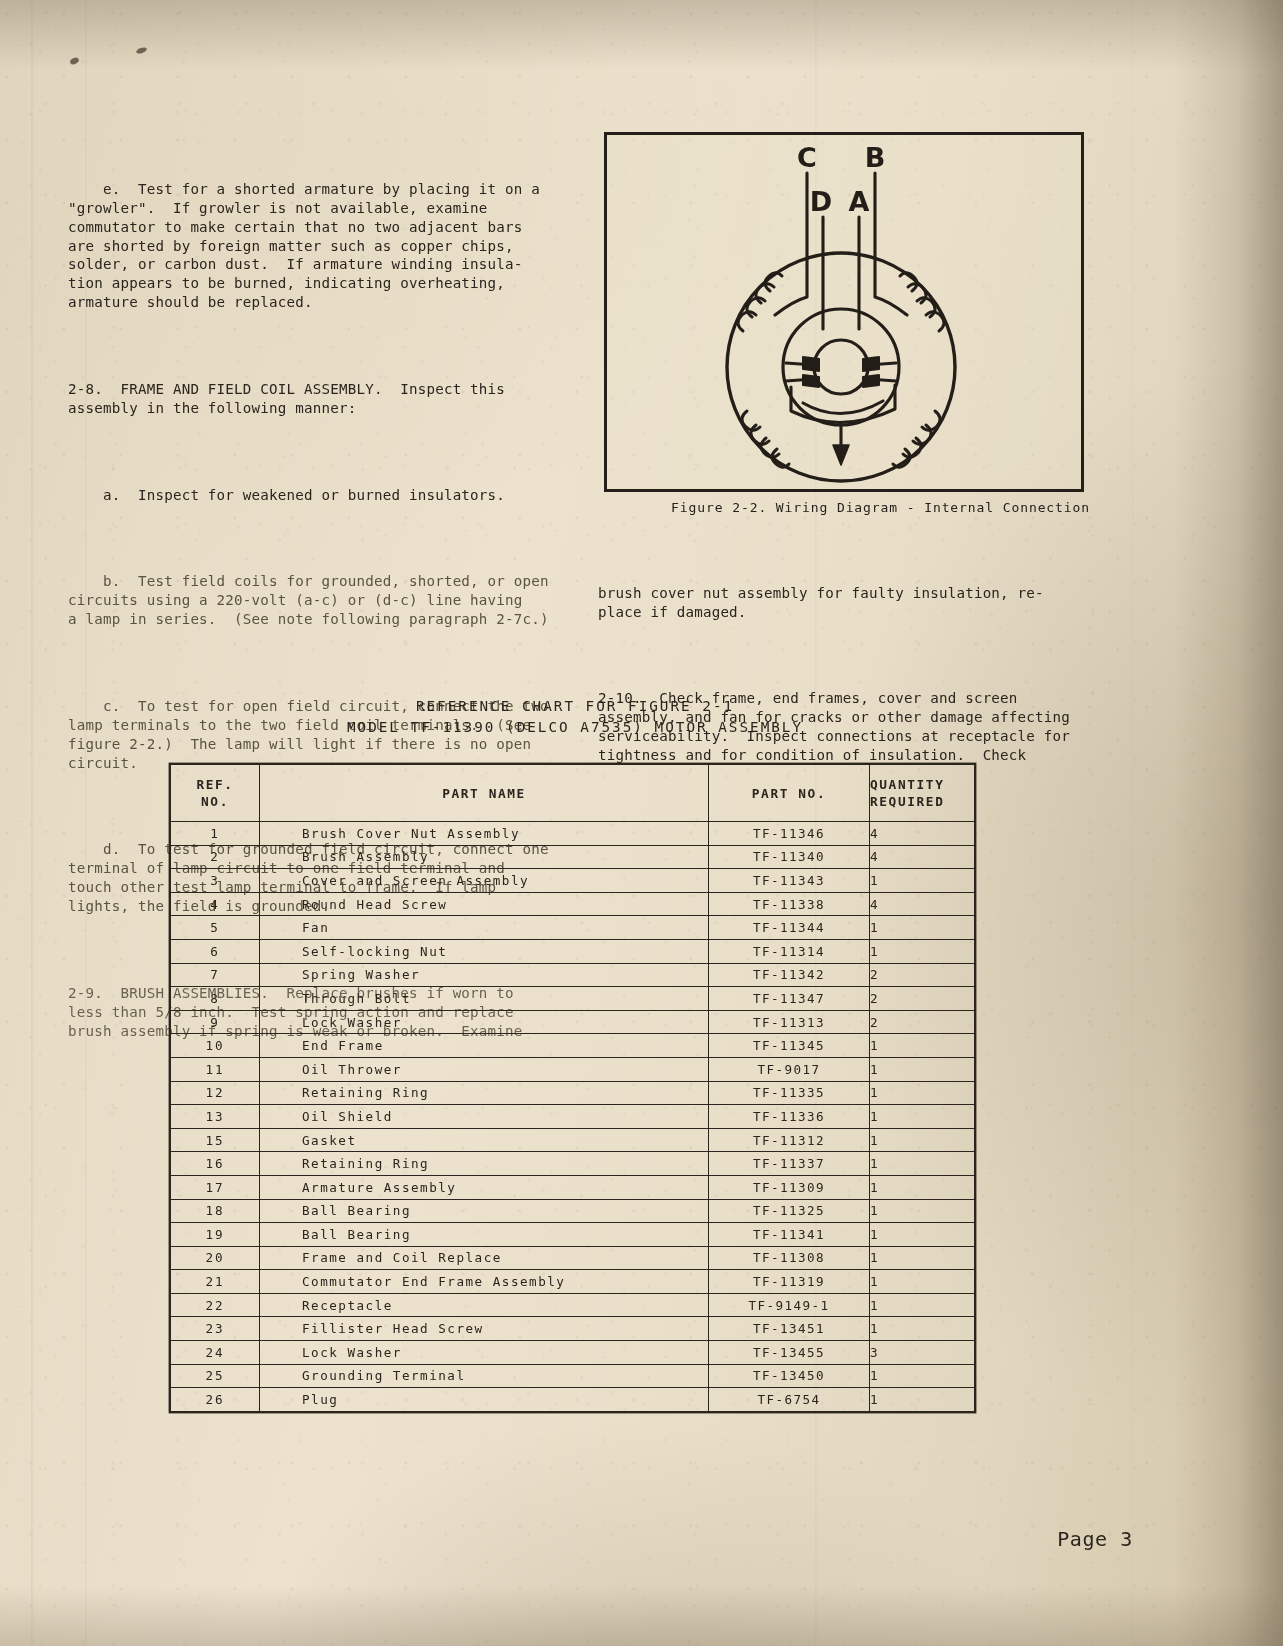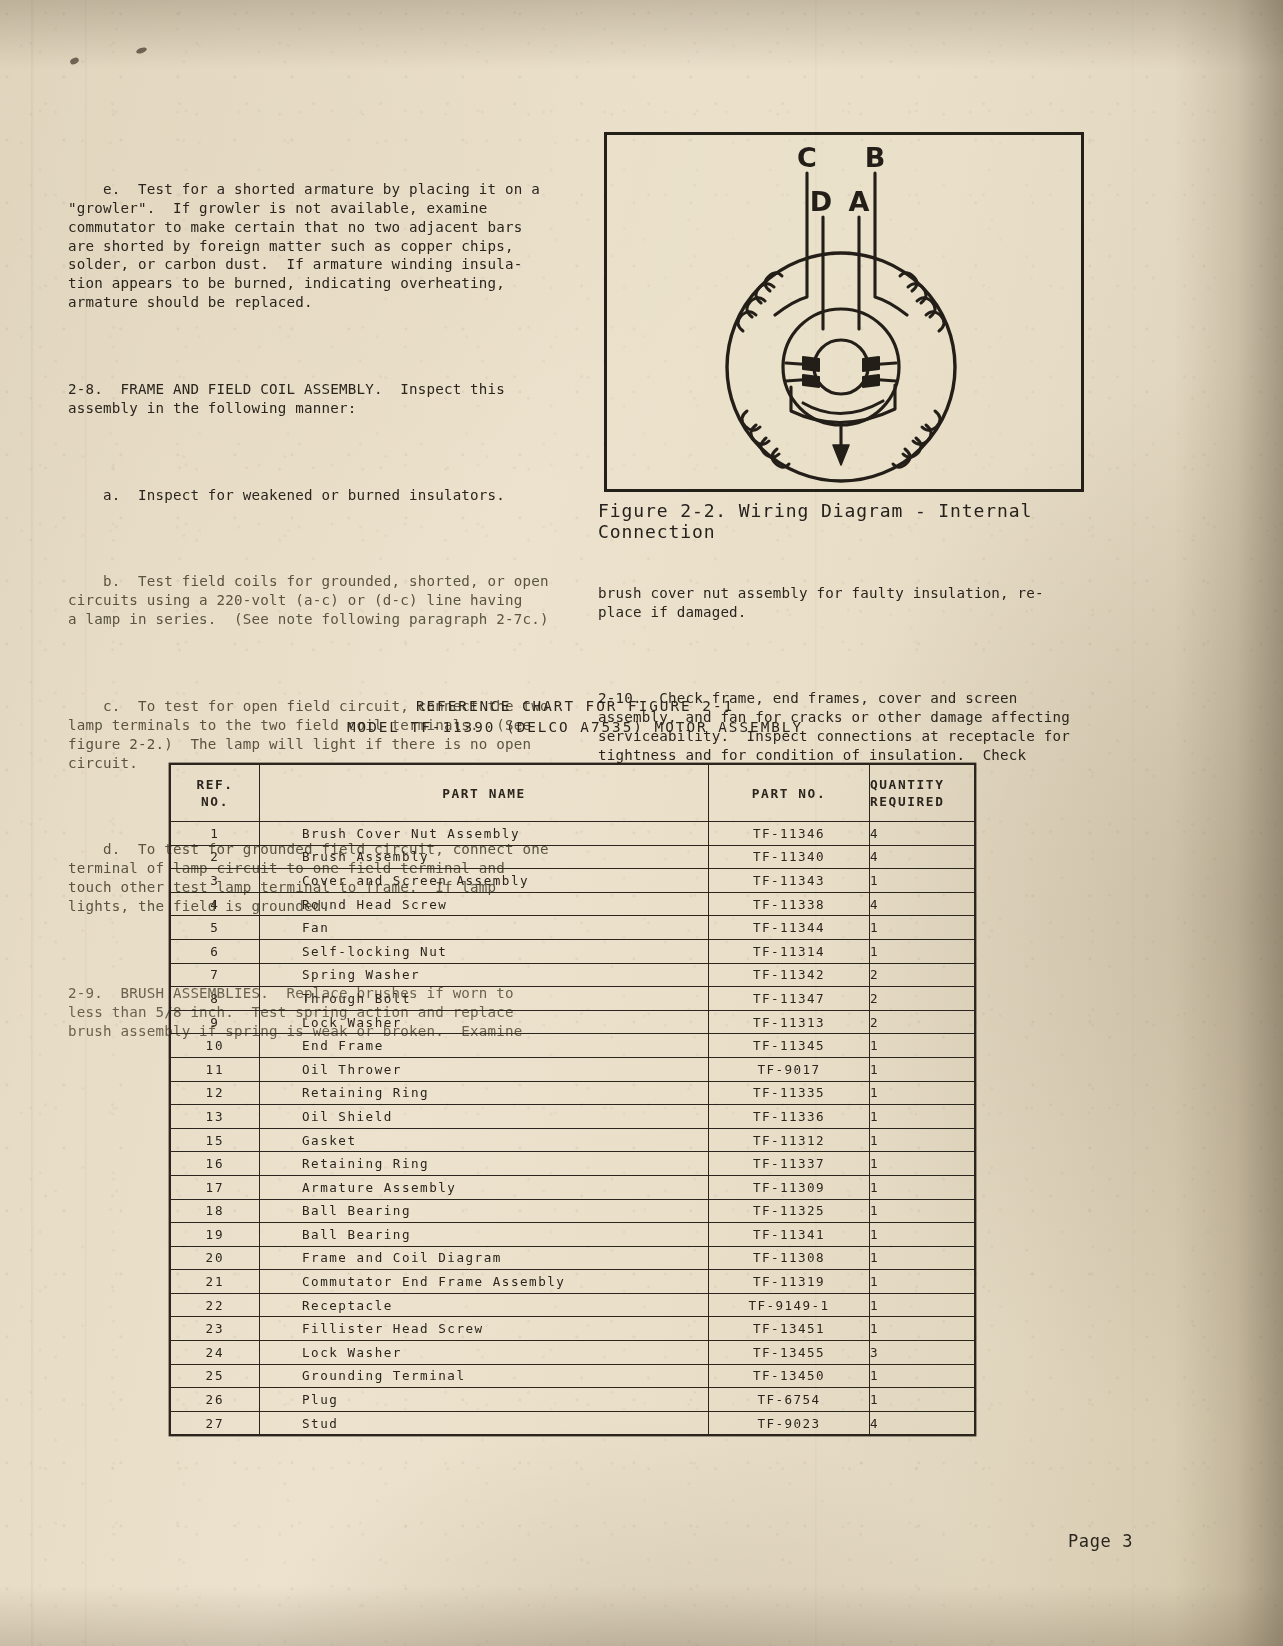--- a/index.html
+++ b/index.html
@@ -91,22 +91,22 @@
   .figure-box {
     position: absolute;
     left: 604px; top: 132px;
     width: 474px; height: 354px;
     border: 3px solid #241f19;
     background: rgba(236,226,206,0.22);
   }
   .figure-caption {
     position: absolute;
     left: 598px; top: 500px; width: 492px;
-    text-align: left;
-    font-size: 18px;
+    text-align: right;
+    font-size: 13px;
     letter-spacing: .9px;
     color: #26211c;
   }
 
   
   .chart-title {
     position: absolute;
     left: 170px; top: 696px; width: 810px;
     text-align: center;
     font-size: 14.3px;
@@ -147,21 +147,21 @@
   .ref-table td.c-ref { letter-spacing: 1.8px; }
   .ref-table td.c-name { letter-spacing: 1.5px; }
   .ref-table td.c-no { letter-spacing: 1.4px; }
 
   
   .ref-table { box-shadow: 0 0 0 1.4px #2b251e; }
 
   .page-footer {
     position: absolute;
     right: 150px; bottom: 95px;
-    font-size: 17px;
+    font-size: 20px;
     letter-spacing: .6px;
     color: #2b251e;
     text-align: center;
   }
 
   svg { display: block; }
 </style>
 </head>
 <body>
 
@@ -403,21 +403,21 @@
           <td class="c-qty">1</td>
         </tr>
         <tr>
           <td class="c-ref">19</td>
           <td class="c-name">Ball Bearing</td>
           <td class="c-no">TF-11341</td>
           <td class="c-qty">1</td>
         </tr>
         <tr>
           <td class="c-ref">20</td>
-          <td class="c-name">Frame and Coil Diagram</td>
+          <td class="c-name">Frame and Coil Replace</td>
           <td class="c-no">TF-11308</td>
           <td class="c-qty">1</td>
         </tr>
         <tr>
           <td class="c-ref">21</td>
           <td class="c-name">Commutator End Frame Assembly</td>
           <td class="c-no">TF-11319</td>
           <td class="c-qty">1</td>
         </tr>
         <tr>
@@ -443,24 +443,18 @@
           <td class="c-name">Grounding Terminal</td>
           <td class="c-no">TF-13450</td>
           <td class="c-qty">1</td>
         </tr>
         <tr>
           <td class="c-ref">26</td>
           <td class="c-name">Plug</td>
           <td class="c-no">TF-6754</td>
           <td class="c-qty">1</td>
         </tr>
-        <tr>
-          <td class="c-ref">27</td>
-          <td class="c-name">Stud</td>
-          <td class="c-no">TF-9023</td>
-          <td class="c-qty">4</td>
-        </tr>
       </tbody>
   </table>
 
   <div class="page-footer">Page 3</div>
 
 </div>
 
 </body></html>

